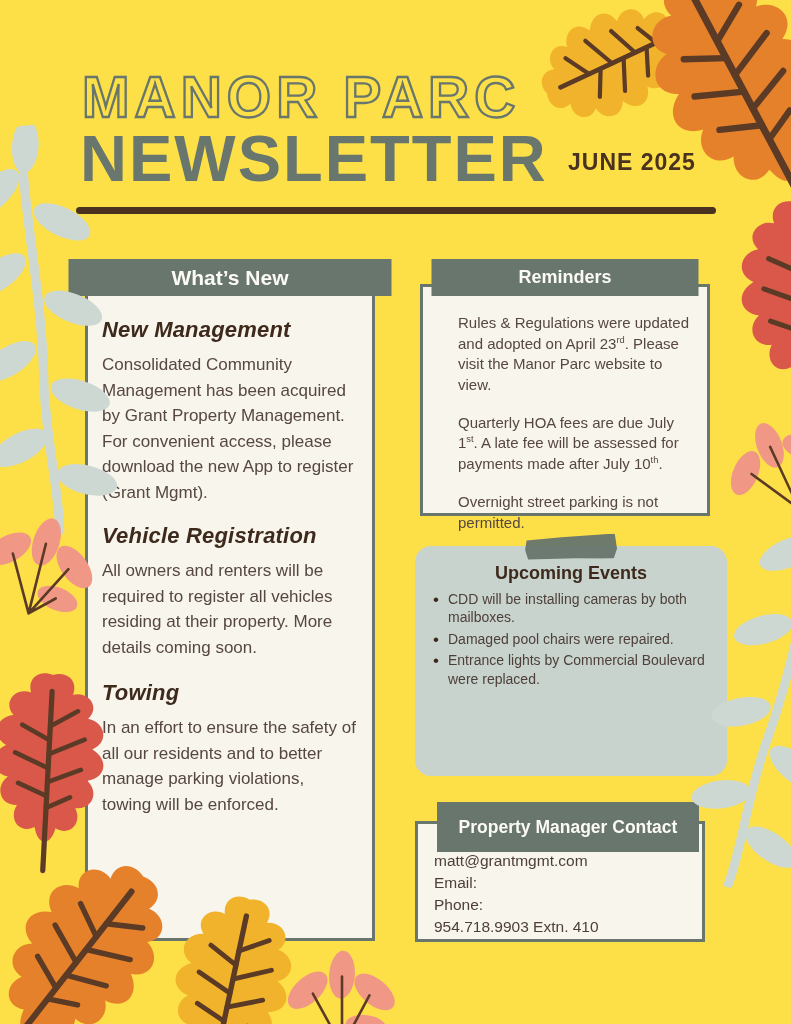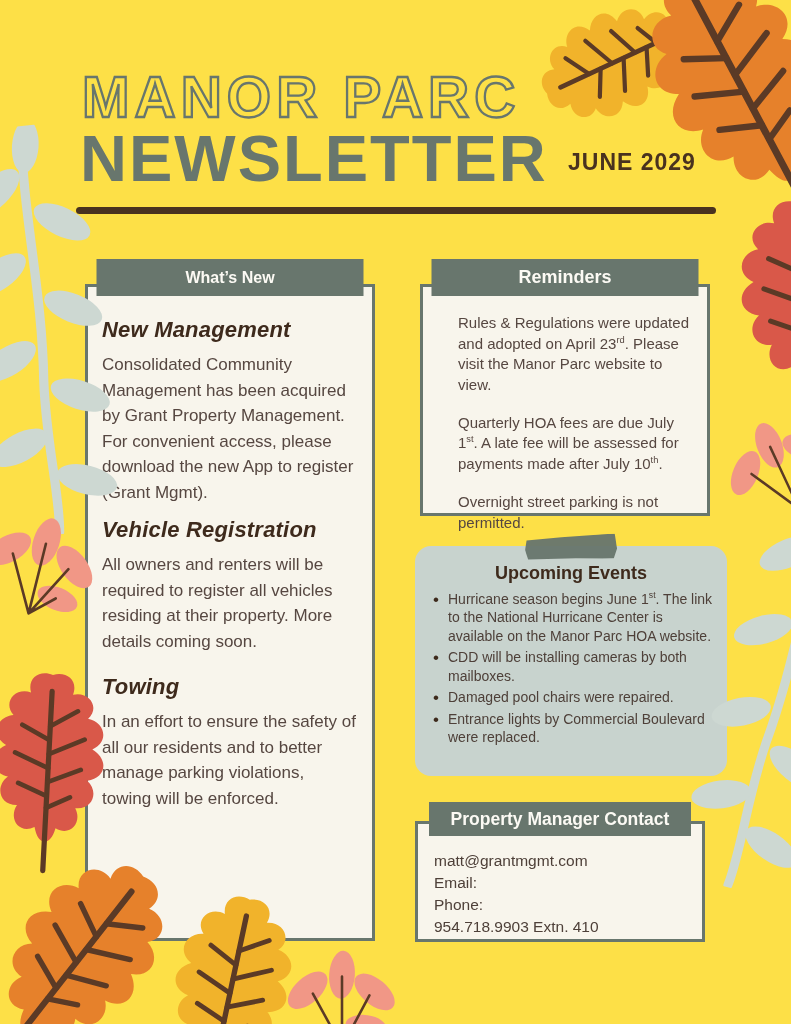--- a/index.html
+++ b/index.html
@@ -51,39 +51,39 @@
   }
   .box-tab {
     position: absolute; top: -28px; left: 50%;
     transform: translateX(-50%);
     background: #68766D; color: #FCFAF4;
     font-weight: 700; text-align: center;
     display: flex; align-items: center; justify-content: center;
     white-space: nowrap;
   }
   .whats-new-box { left: 85px; top: 284px; width: 290px; height: 657px; }
-  .whats-new-box .box-tab { width: 267px; height: 37px; font-size: 16px; }
+  .whats-new-box .box-tab { width: 323px; height: 37px; font-size: 21px; }
   .reminders-box { left: 420px; top: 284px; width: 290px; height: 232px; padding-left: 20px; }
   .reminders-box .box-tab { width: 267px; height: 37px; font-size: 18px; }
   .contact-box { left: 415px; top: 821px; width: 290px; height: 121px; }
-  .contact-box .box-tab { width: 262px; height: 34px; font-size: 17.5px; top: -22px; }
+  .contact-box .box-tab { width: 262px; height: 50px; font-size: 17.5px; top: -22px; margin-left: 8px; }
 
   .box-content { padding: 30px 14px 0 14px; }
 
   .article h3 {
     margin: 0 0 9px 0;
     font-size: 22px; font-weight: 700; color: #3E2A1C;
     letter-spacing: 0.2px;
     font-style: italic;
   }
   .article p {
     margin: 0;
     font-size: 17px; line-height: 1.5; color: #564741;
   }
-  .article + .article { margin-top: 12px; }
+  .article + .article { margin-top: 18px; }
   .article.gap-lg { margin-top: 20px; }
 
   .reminders-box .box-content { padding: 26px 15px 0 15px; }
   .reminder-par {
     margin: 0 0 17px 0;
     font-size: 15px; line-height: 1.38; color: #564741;
   }
   sup.ordinal { font-size: 0.62em; line-height: 0; }
 
   
@@ -160,21 +160,21 @@
         <path d="M70 114 L36 52 M70 114 L70 32 M70 114 L102 54 M70 114 L96 90"></path>
       </g>
     </symbol>
   </defs>
 </svg>
 
 <div class="page">
 
   <div class="title-outline">MANOR PARC</div>
   <div class="title-solid">NEWSLETTER</div>
-  <div class="issue-date">JUNE 2029</div>
+  <div class="issue-date">JUNE 2025</div>
   <div class="divider"></div>
 
   <div class="box whats-new-box">
     <div class="box-tab">What’s New</div>
     <div class="box-content">
       <div class="article">
         <h3>New Management</h3>
         <p>Consolidated Community Management has been acquired by Grant Property Management. For convenient access, please download the new App to register (Grant Mgmt).</p>
       </div>
       <div class="article">
@@ -194,21 +194,20 @@
       <p class="reminder-par"><span>Rules &amp; Regulations were updated and adopted on April 23</span><sup class="ordinal">rd</sup><span>. Please visit the Manor Parc website to view.</span></p>
       <p class="reminder-par"><span>Quarterly HOA fees are due July 1</span><sup class="ordinal">st</sup><span>. A late fee will be assessed for payments made after July 10</span><sup class="ordinal">th</sup><span>.</span></p>
       <p class="reminder-par"><span>Overnight street parking is not permitted.</span></p>
     </div>
   </div>
 
   <div class="events-card">
     <div class="tape"></div>
     <h3 class="events-title">Upcoming Events</h3>
     <ul class="events-list">
-      <li><span>Hurricane season begins June 1</span><sup class="ordinal">st</sup><span>. The link to the National Hurricane Center is available on the Manor Parc HOA website.</span></li>
       <li><span>CDD will be installing cameras by both mailboxes.</span></li>
       <li><span>Damaged pool chairs were repaired.</span></li>
       <li><span>Entrance lights by Commercial Boulevard were replaced.</span></li>
     </ul>
   </div>
 
   <div class="box contact-box">
     <div class="box-tab">Property Manager Contact</div>
     <div class="box-content">
       <p class="contact-line">matt@grantmgmt.com</p>

